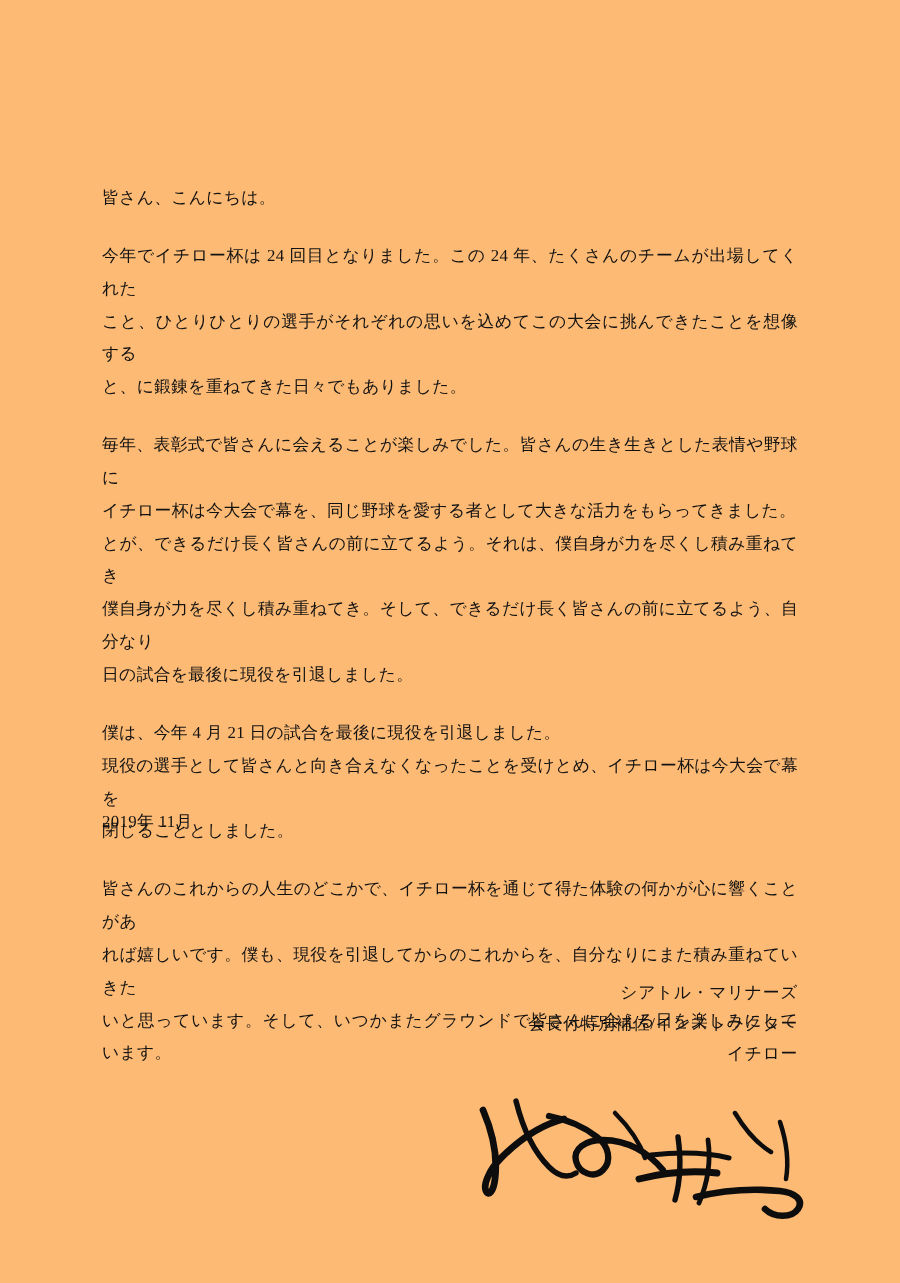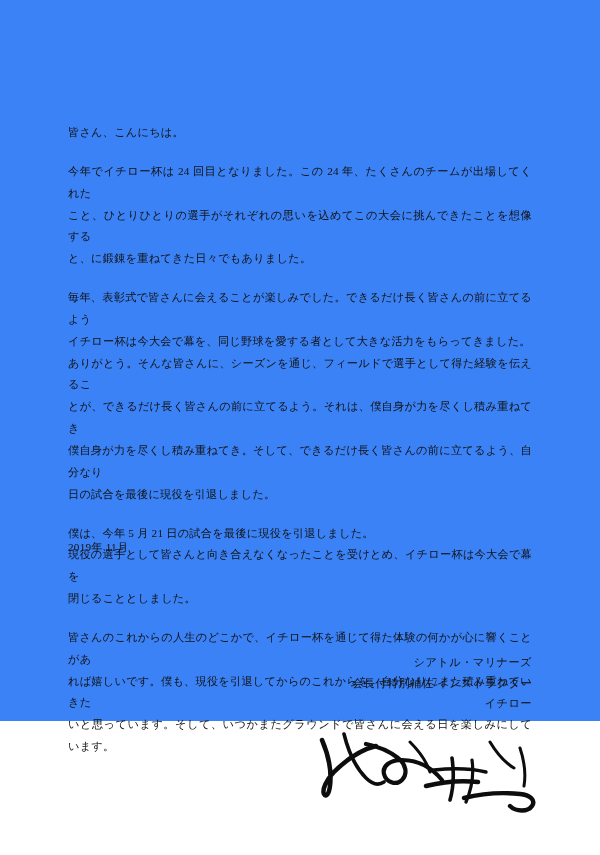--- a/index.html
+++ b/index.html
@@ -10,22 +10,22 @@
     width: 600px;
     height: 855px;
     background: #ffffff;
     font-family: "Liberation Serif", "DejaVu Serif", serif;
     color: #111111;
     overflow: hidden;
   }
   .page {
     position: relative;
     width: 600px;
-    height: 721px;
-    background: #3b82f6;
+    height: 855px;
+    background: #fdba74;
     box-sizing: border-box;
   }
   .letter-body {
     position: absolute;
     left: 68px;
     top: 122px;
     width: 464px;
   }
   .para {
     font-size: 11.2px;
@@ -87,30 +87,29 @@
       <span class="para-line">皆さん、こんにちは。</span>
     </p>
 
     <p class="para">
       <span class="para-line">今年でイチロー杯は 24 回目となりました。この 24 年、たくさんのチームが出場してくれた</span>
       <span class="para-line">こと、ひとりひとりの選手がそれぞれの思いを込めてこの大会に挑んできたことを想像する</span>
       <span class="para-line">と、に鍛錬を重ねてきた日々でもありました。</span>
     </p>
 
     <p class="para">
-      <span class="para-line">毎年、表彰式で皆さんに会えることが楽しみでした。できるだけ長く皆さんの前に立てるよう</span>
+      <span class="para-line">毎年、表彰式で皆さんに会えることが楽しみでした。皆さんの生き生きとした表情や野球に</span>
       <span class="para-line">イチロー杯は今大会で幕を、同じ野球を愛する者として大きな活力をもらってきました。</span>
-      <span class="para-line">ありがとう。そんな皆さんに、シーズンを通じ、フィールドで選手として得た経験を伝えるこ</span>
       <span class="para-line">とが、できるだけ長く皆さんの前に立てるよう。それは、僕自身が力を尽くし積み重ねてき</span>
       <span class="para-line">僕自身が力を尽くし積み重ねてき。そして、できるだけ長く皆さんの前に立てるよう、自分なり</span>
       <span class="para-line">日の試合を最後に現役を引退しました。</span>
     </p>
 
     <p class="para">
-      <span class="para-line">僕は、今年 5 月 21 日の試合を最後に現役を引退しました。</span>
+      <span class="para-line">僕は、今年 4 月 21 日の試合を最後に現役を引退しました。</span>
       <span class="para-line">現役の選手として皆さんと向き合えなくなったことを受けとめ、イチロー杯は今大会で幕を</span>
       <span class="para-line">閉じることとしました。</span>
     </p>
 
     <p class="para tight">
       <span class="para-line">皆さんのこれからの人生のどこかで、イチロー杯を通じて得た体験の何かが心に響くことがあ</span>
       <span class="para-line">れば嬉しいです。僕も、現役を引退してからのこれからを、自分なりにまた積み重ねていきた</span>
       <span class="para-line">いと思っています。そして、いつかまたグラウンドで皆さんに会える日を楽しみにしています。</span>
     </p>
 

